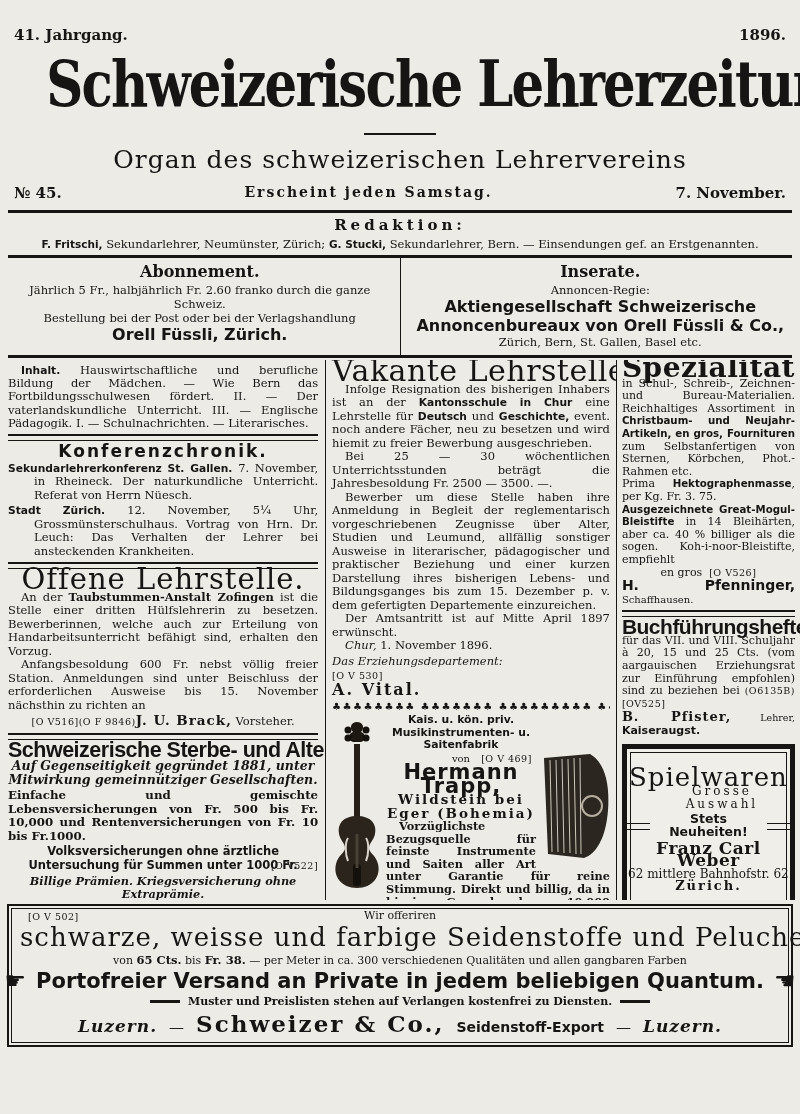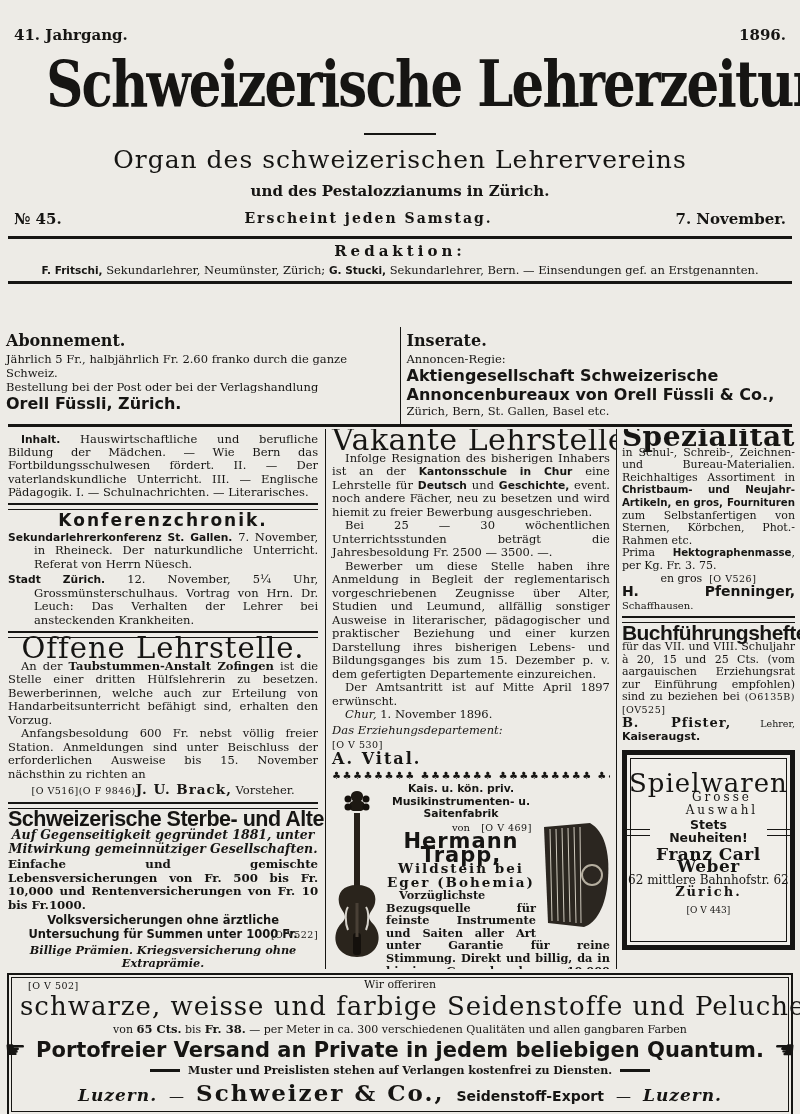--- a/index.html
+++ b/index.html
@@ -19,21 +19,21 @@
              padding:10px 14px 8px 14px;font-weight:bold;font-size:15px;}
   .issue-row .center{letter-spacing:2px;font-size:14px;}
   .rule-thick{height:3px;background:#161513;margin:0 8px;}
 
   .redaktion{text-align:center;padding:3px 8px 4px 8px;}
   .redaktion .rhead{font-weight:bold;font-size:15px;letter-spacing:4px;}
   .redaktion .rline{font-size:11.5px;margin-top:3px;}
   .redaktion .rline b{font-family:"DejaVu Sans",sans-serif;font-size:10.5px;}
 
   .abo-box{display:flex;}
-  .abo-box .half{flex:1;text-align:left;padding:4px 6px 6px 6px;font-size:11.5px;margin-top:43px;}
+  .abo-box .half{flex:1;text-align:center;padding:4px 6px 6px 6px;font-size:11.5px;}
   .abo-box .half.left{border-right:1.5px solid #161513;}
   .abo-box .h{font-weight:bold;font-size:16px;margin-bottom:2px;}
   .abo-box .bold-line{font-weight:bold;font-family:"DejaVu Sans",sans-serif;font-size:16px;}
 
   
   .columns{display:flex;align-items:stretch;height:540px;overflow:hidden;margin-top:2px;}
   .col{overflow:hidden;font-size:11.5px;line-height:13.5px;text-align:justify;}
   .col-left{width:326px;padding:4px 7px 0 8px;}
   .col-mid{width:292px;border-left:1.5px solid #161513;border-right:1.5px solid #161513;
            padding:0 6px;}
@@ -136,21 +136,20 @@
 
   <div class="top-row">
     <span>41. Jahrgang.</span>
     <span>1896.</span>
   </div>
   <div class="masthead">
     <span class="title">Schweizerische Lehrerzeitung.</span>
   </div>
   <div class="title-rule"></div>
   <div class="subtitle1">Organ des schweizerischen Lehrervereins</div>
-  <div class="subtitle2">und des Pestalozzianums in Zürich.</div>
   <div class="issue-row">
     <span>№ 45.</span>
     <span class="center">Erscheint jeden Samstag.</span>
     <span>7. November.</span>
   </div>
 
   <div class="rule-thick"></div>
   <div class="redaktion">
     <div class="rhead">Redaktion:</div>
     <div class="rline"><b>F. Fritschi,</b><span> Sekundarlehrer, Neumünster, Zürich; </span><b>G. Stucki,</b><span> Sekundarlehrer, Bern. — Einsendungen gef. an Erstgenannten.</span></div>
@@ -252,20 +251,21 @@
         <p class="trapp-body indent">Vorzüglichste Bezugsquelle für feinste Instrumente und Saiten aller Art unter Garantie für reine Stimmung. Direkt und billig, da in hiesiger Gegend nahe an 10,000 Arbeiter der Musikwarenbranche alle bestehenden Musikinstrumente und deren Bestandteile erzeugen.</p>
 
       </div>
 
     </div>
 
     <div class="col col-right">
       <div class="spez-head">Spezialität</div>
       <p><span>in Schul-, Schreib-, Zeichnen- und Bureau-Materialien. Reichhaltiges Assortiment in </span><span class="sans-b">Christbaum- und Neujahr-Artikeln, en gros, Fournituren</span><span> zum Selbstanfertigen von Sternen, Körbchen, Phot.-Rahmen etc.</span></p>
       <p><span>Prima </span><span class="sans-b">Hektographenmasse</span><span>, per Kg. Fr. 3. 75.</span></p>
+      <p><span class="sans-b">Ausgezeichnete Great-Mogul-Bleistifte</span><span> in 14 Bleihärten, aber ca. 40 % billiger als die sogen. Koh-i-noor-Bleistifte, empfiehlt</span></p>
       <div class="spez-c"><span>en gros</span>&nbsp;&nbsp;<span class="code">[O V526]</span></div>
       <div class="pfen"><span class="nm">H. Pfenninger,</span><span> Schaffhausen.</span></div>
       <div class="krule"></div>
       <div class="buch-head">Buchführungshefte</div>
       <p><span>für das VII. und VIII. Schuljahr à 20, 15 und 25 Cts. (vom aargauischen Erziehungsrat zur Einführung empfohlen) sind zu beziehen bei </span><span class="code">(O6135B)</span> <span class="code">[OV525]</span></p>
       <div class="pfister"><span class="nm">B. Pfister,</span><span class="sm"> Lehrer, </span><span class="pl">Kaiseraugst.</span></div>
 
       <div class="spiel-box">
         <div class="spiel-inner"></div>
         <div class="spiel-title">Spielwaren</div>

